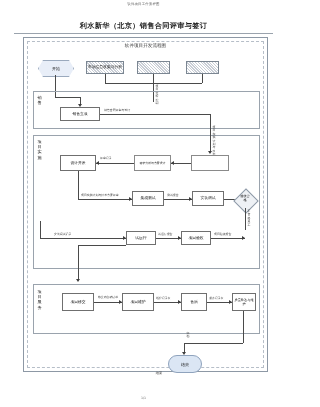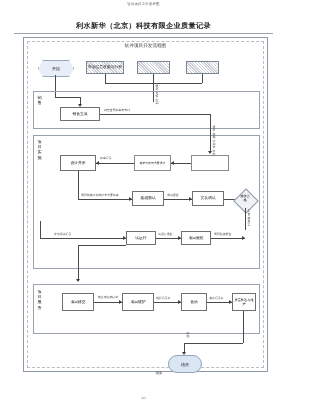--- a/index.html
+++ b/index.html
@@ -122,21 +122,21 @@
   .bottom-cap{
     position:absolute;font-size:3.2px;color:#444;text-align:center;
   }
 </style>
 </head>
 <body>
 
 <div class="page">
 
   <div class="hdr-note">软件项目工作流程图</div>
-  <div class="doc-title">利水新华（北京）科技有限企业质量记录</div>
+  <div class="doc-title">利水新华（北京）销售合同评审与签订</div>
   <div class="title-rule"></div>
 
   <div class="sheet">
     <div class="sheet-inner"></div>
     <div class="sheet-title">软件项目开发流程图</div>
 
     <div class="hexnode" style="left:14px;top:22px;">
       <span>开始</span>
     </div>
 

